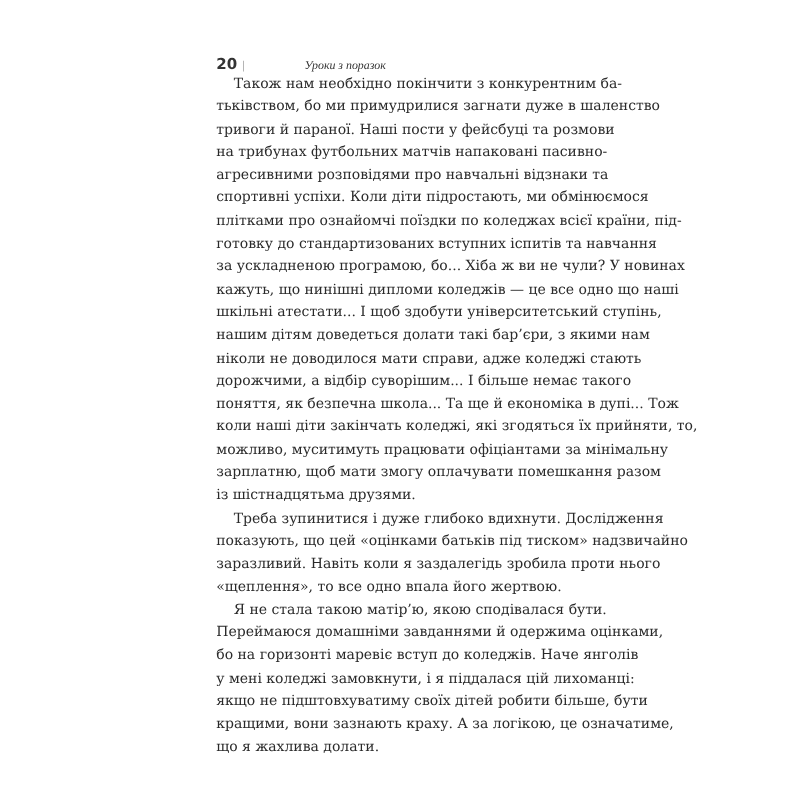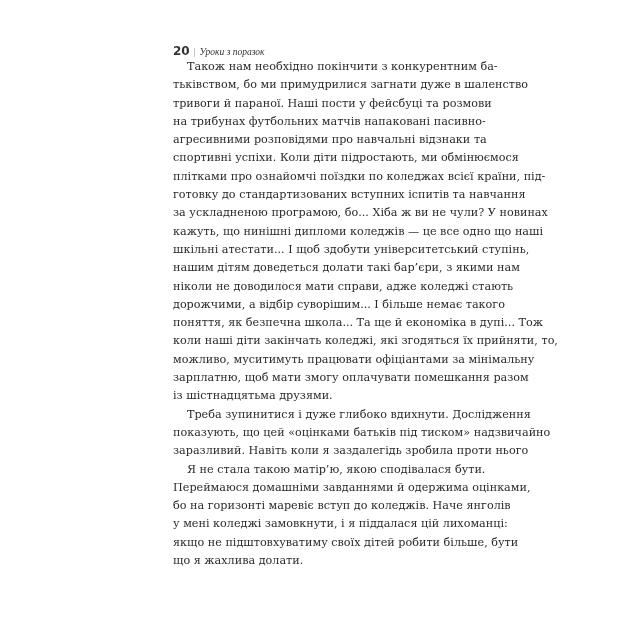--- a/index.html
+++ b/index.html
@@ -8,21 +8,21 @@
       position: absolute; left: 173px; top: 44px; width: 292px;
       color: #2a2a2a;
       font-family: "DejaVu Serif", serif;
     }
     .header {
       font-size: 9.5px; color: #333; height: 14px; line-height: 14px;
       font-family: "Liberation Serif", serif;
     }
     .header .num { font-weight: bold; font-family: "DejaVu Sans", sans-serif; font-size: 12px; }
     .header .sep { color: #888; margin: 0 4px; }
-    .header .title { font-style: italic; }
+    .header .title { font-style: italic; margin-left: 44px; }
     .body { margin-top: 0; }
     .line {
       font-size: 11.2px; line-height: 18.3px; height: 18.3px;
       white-space: nowrap; text-align: justify; text-align-last: justify;
       letter-spacing: 0;
     }
     .line.last { text-align-last: left; }
     .line.indent { text-indent: 14px; }
   </style>
 </head>
@@ -51,23 +51,25 @@
         <div class="line">поняття, як безпечна школа... Та ще й економіка в дупі... Тож</div>
         <div class="line">коли наші діти закінчать коледжі, які згодяться їх прийняти, то,</div>
         <div class="line">можливо, муситимуть працювати офіціантами за мінімальну</div>
         <div class="line">зарплатню, щоб мати змогу оплачувати помешкання разом</div>
         <div class="line last">із шістнадцятьма друзями.</div>
       </div>
       <div>
         <div class="line indent">Треба зупинитися і дуже глибоко вдихнути. Дослідження</div>
         <div class="line">показують, що цей «оцінками батьків під тиском» надзвичайно</div>
         <div class="line">заразливий. Навіть коли я заздалегідь зробила проти нього</div>
+        <div class="line last">«щеплення», то все одно впала його жертвою.</div>
       </div>
       <div>
         <div class="line indent">Я не стала такою матір’ю, якою сподівалася бути.</div>
         <div class="line">Переймаюся домашніми завданнями й одержима оцінками,</div>
         <div class="line">бо на горизонті маревіє вступ до коледжів. Наче янголів</div>
         <div class="line">у мені коледжі замовкнути, і я піддалася цій лихоманці:</div>
         <div class="line">якщо не підштовхуватиму своїх дітей робити більше, бути</div>
+        <div class="line">кращими, вони зазнають краху. А за логікою, це означатиме,</div>
         <div class="line last">що я жахлива долати.</div>
       </div>
     </div>
 </div>
 
 </body></html>

